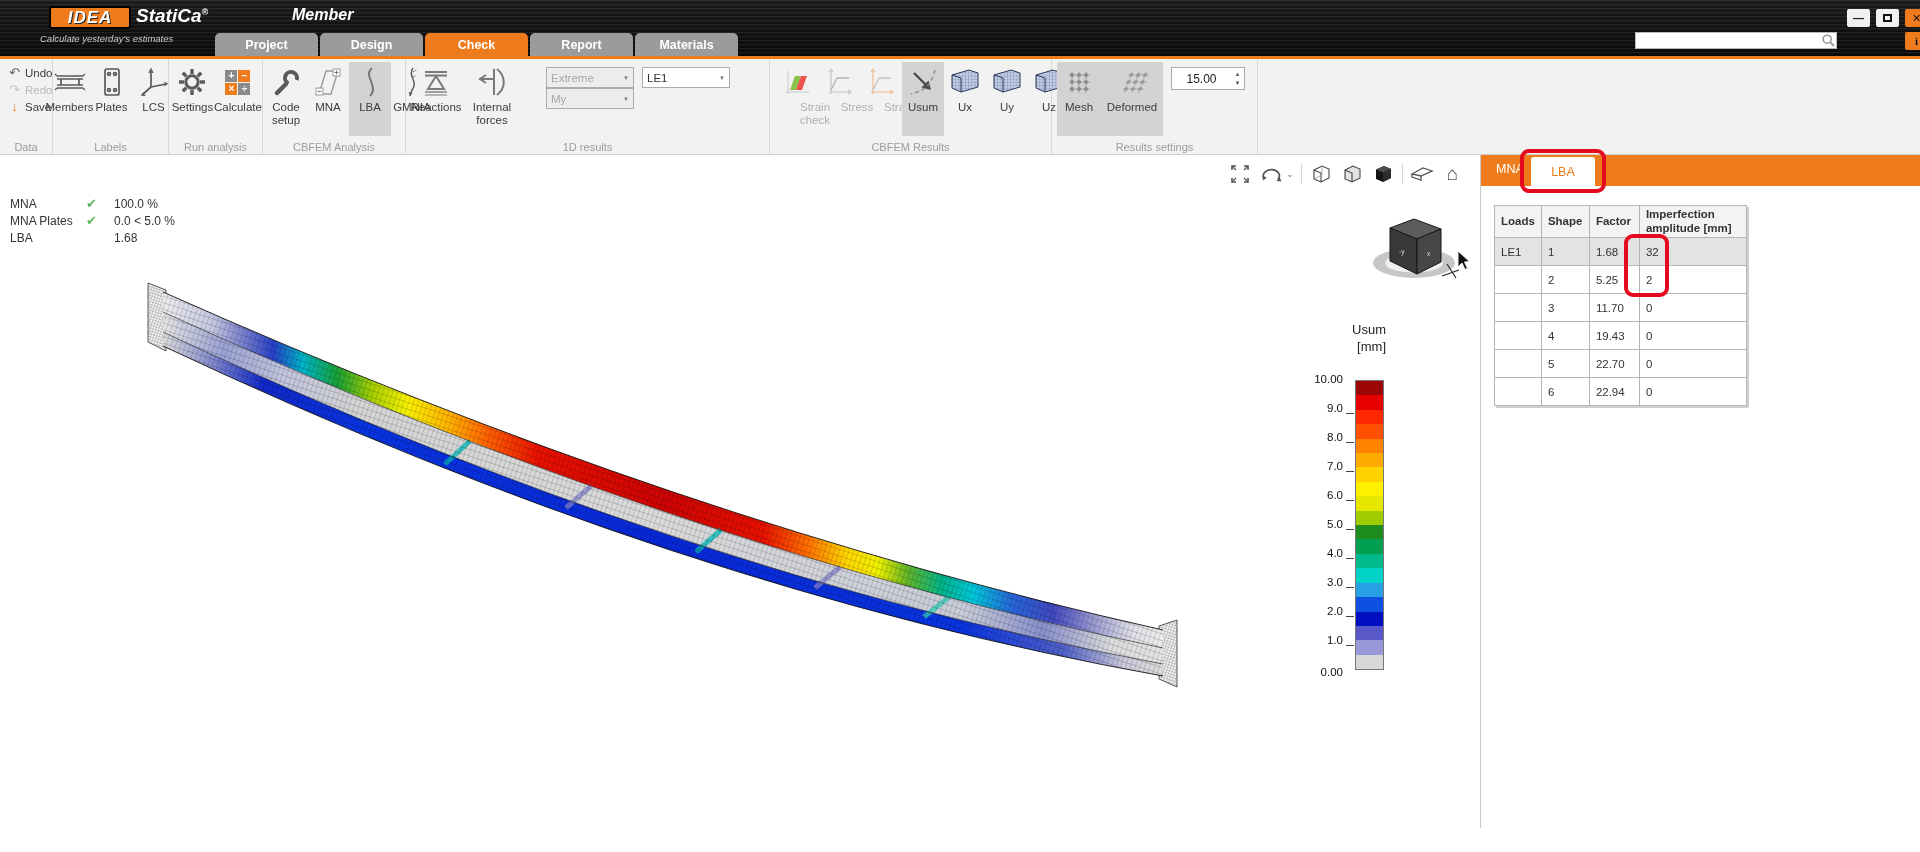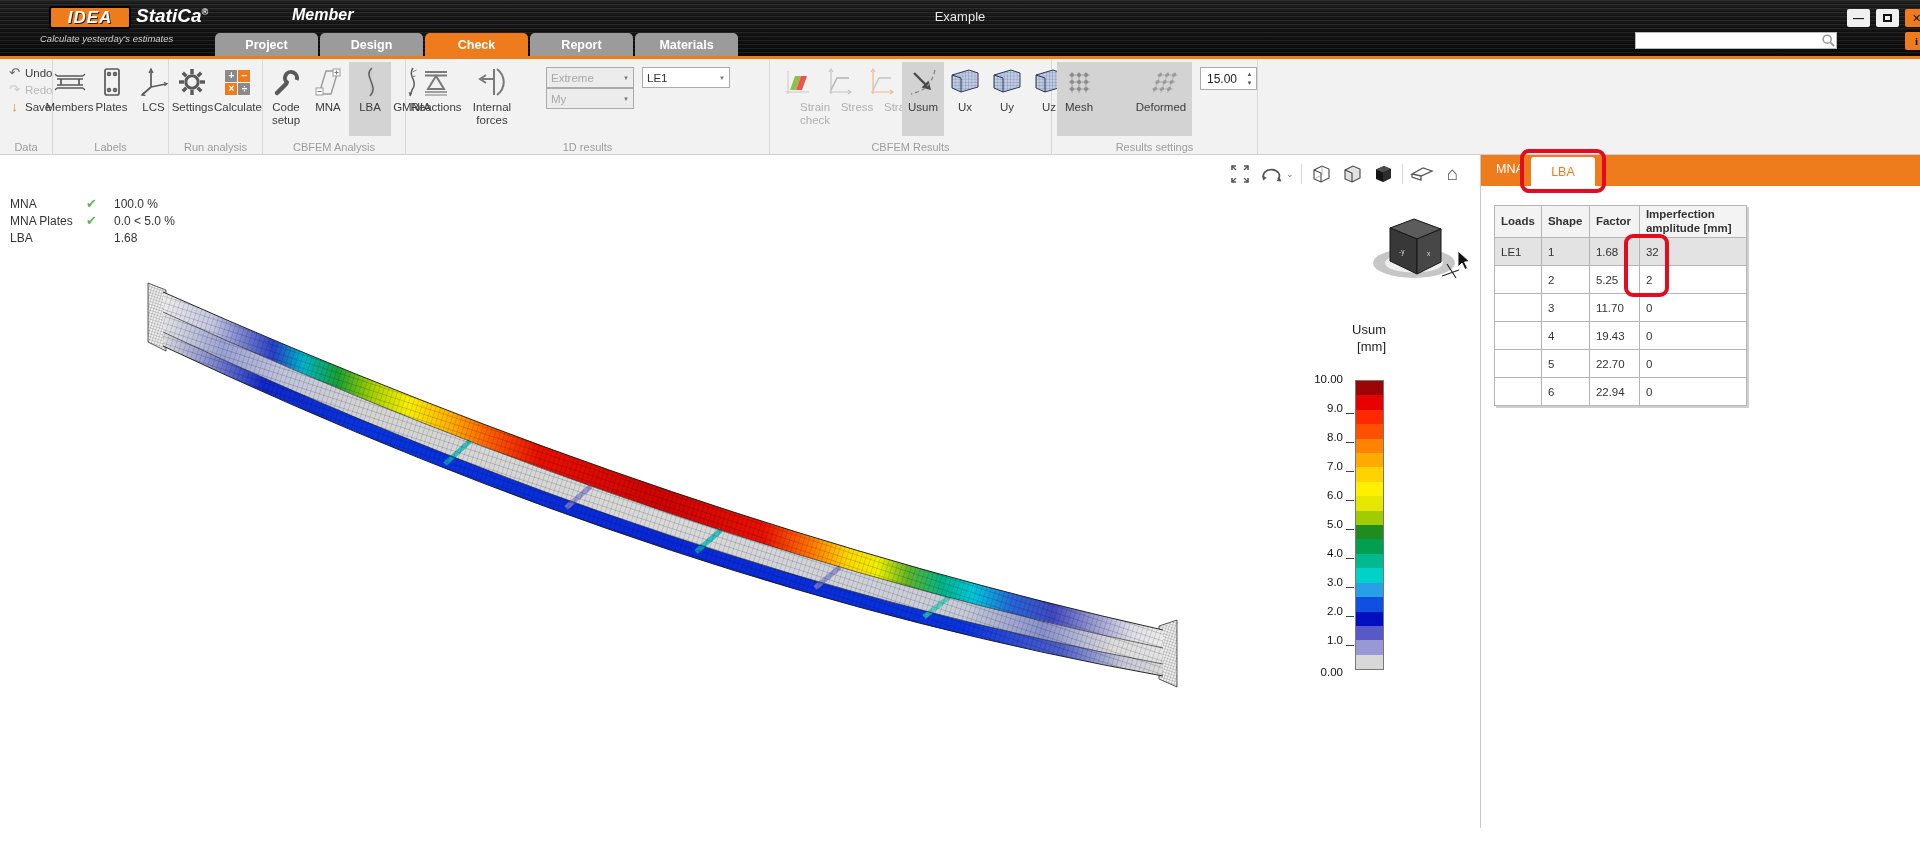--- a/index.html
+++ b/index.html
@@ -57,21 +57,21 @@
   .qa.dis{color:#b9b9b9;} .qa.dis .qic{color:#c9c9c9;}
   .qa-save .qic{color:var(--accent);font-weight:bold;}
   .dd{width:88px;height:21px;border:1px solid #ababab;background:#fff;font-size:11.5px;color:#333;
     display:flex;align-items:center;justify-content:space-between;padding:0 4px;cursor:pointer;}
   .dd.dis{background:#ececec;color:#a8a8a8;}
   .dd .dda{font-size:6px;color:#777;}
   .calc-grid{display:grid;grid-template-columns:12px 12px;grid-gap:1px;}
   .calc-grid span{width:12px;height:12px;display:flex;align-items:center;justify-content:center;
     font-size:10px;font-weight:bold;color:#fff;background:#8a8a8a;}
   .calc-grid span:nth-child(2),.calc-grid span:nth-child(3){background:var(--accent);}
-  .selwrap{display:flex;background:#d3d3d3;gap:29px;}
+  .selwrap{display:flex;background:#d3d3d3;}
   .spinner{display:flex;margin:5px 0 0 8px;width:74px;height:23px;border:1px solid #ababab;background:#fff;}
   .spinner .spv{flex:1;font-size:12px;color:#222;display:flex;align-items:center;justify-content:center;}
   .spinner .sparr{width:13px;display:flex;flex-direction:column;align-items:center;justify-content:center;
     font-size:6px;color:#555;line-height:1.4;cursor:pointer;}
 
   
   #viewport{position:absolute;left:0;top:155px;width:1481px;height:673px;background:#fff;
     border-right:1px solid #c8c8c8;}
   #summary{position:absolute;left:10px;top:40px;font-size:12px;color:#333;}
   .sumrow{display:flex;align-items:center;height:17px;}
@@ -125,21 +125,20 @@
 </head>
 <body>
 
 <div id="app">
 
   <div id="titlebar" class="metal">
     <div class="logo-box">IDEA</div>
     <div class="brand"><span>StatiCa</span><sup>®</sup></div>
     <div class="module">Member</div>
     <div class="tagline">Calculate yesterday's estimates</div>
-    <div class="doc-title">Example</div>
 
     <div class="winbtn wb-light" style="left:1847px;top:9px;">
         <span>—</span>
       </div>
     <div class="winbtn wb-light" style="left:1876px;top:9px;">
         <span class="sq"></span>
       </div>
     <div class="winbtn wb-orange" style="left:1905px;top:9px;">
         <span>✕</span>
       </div>

